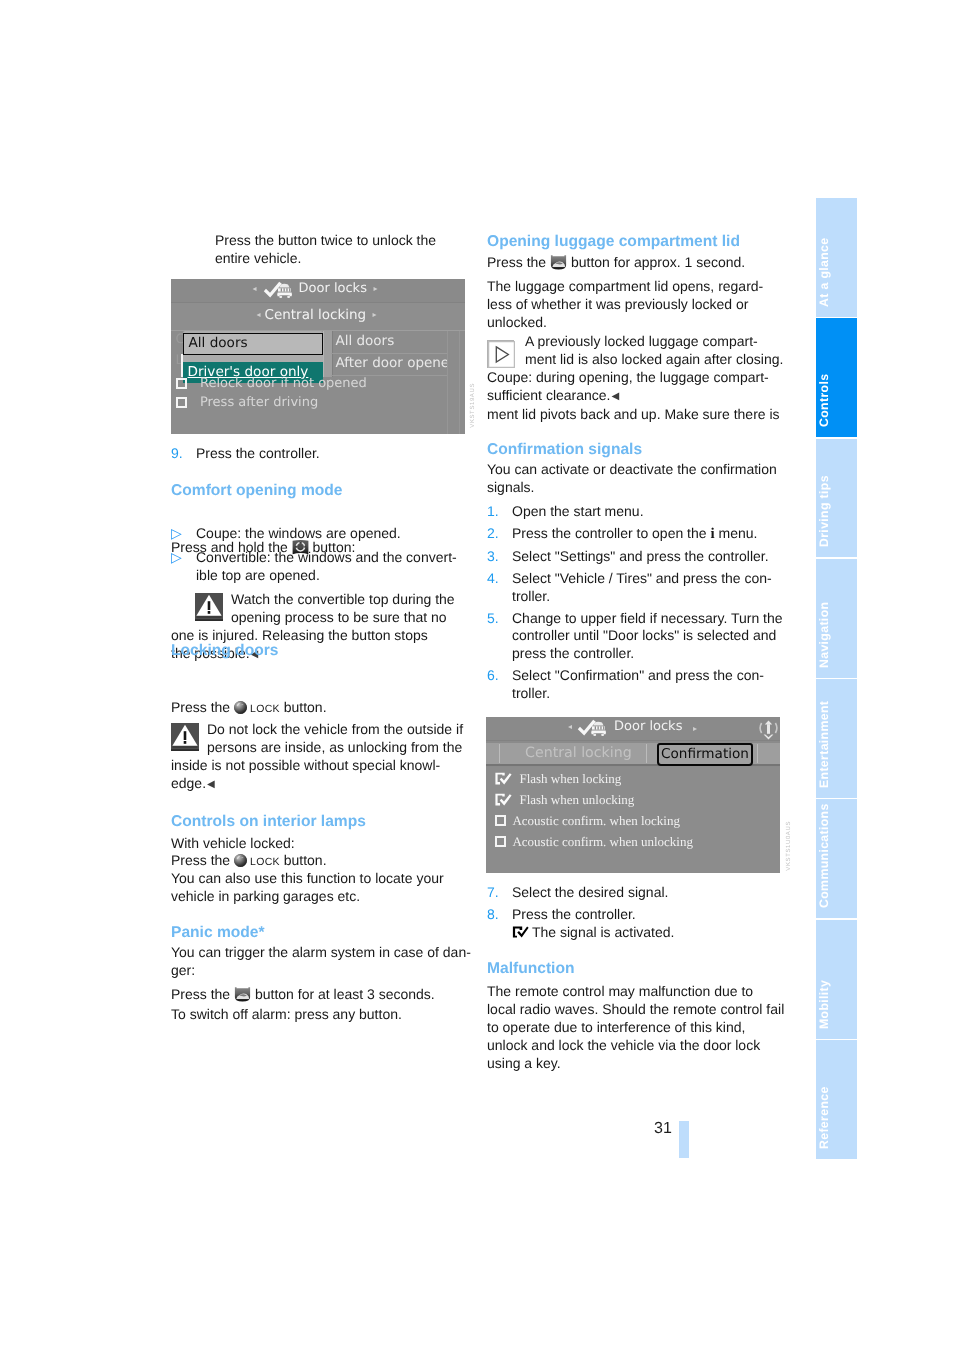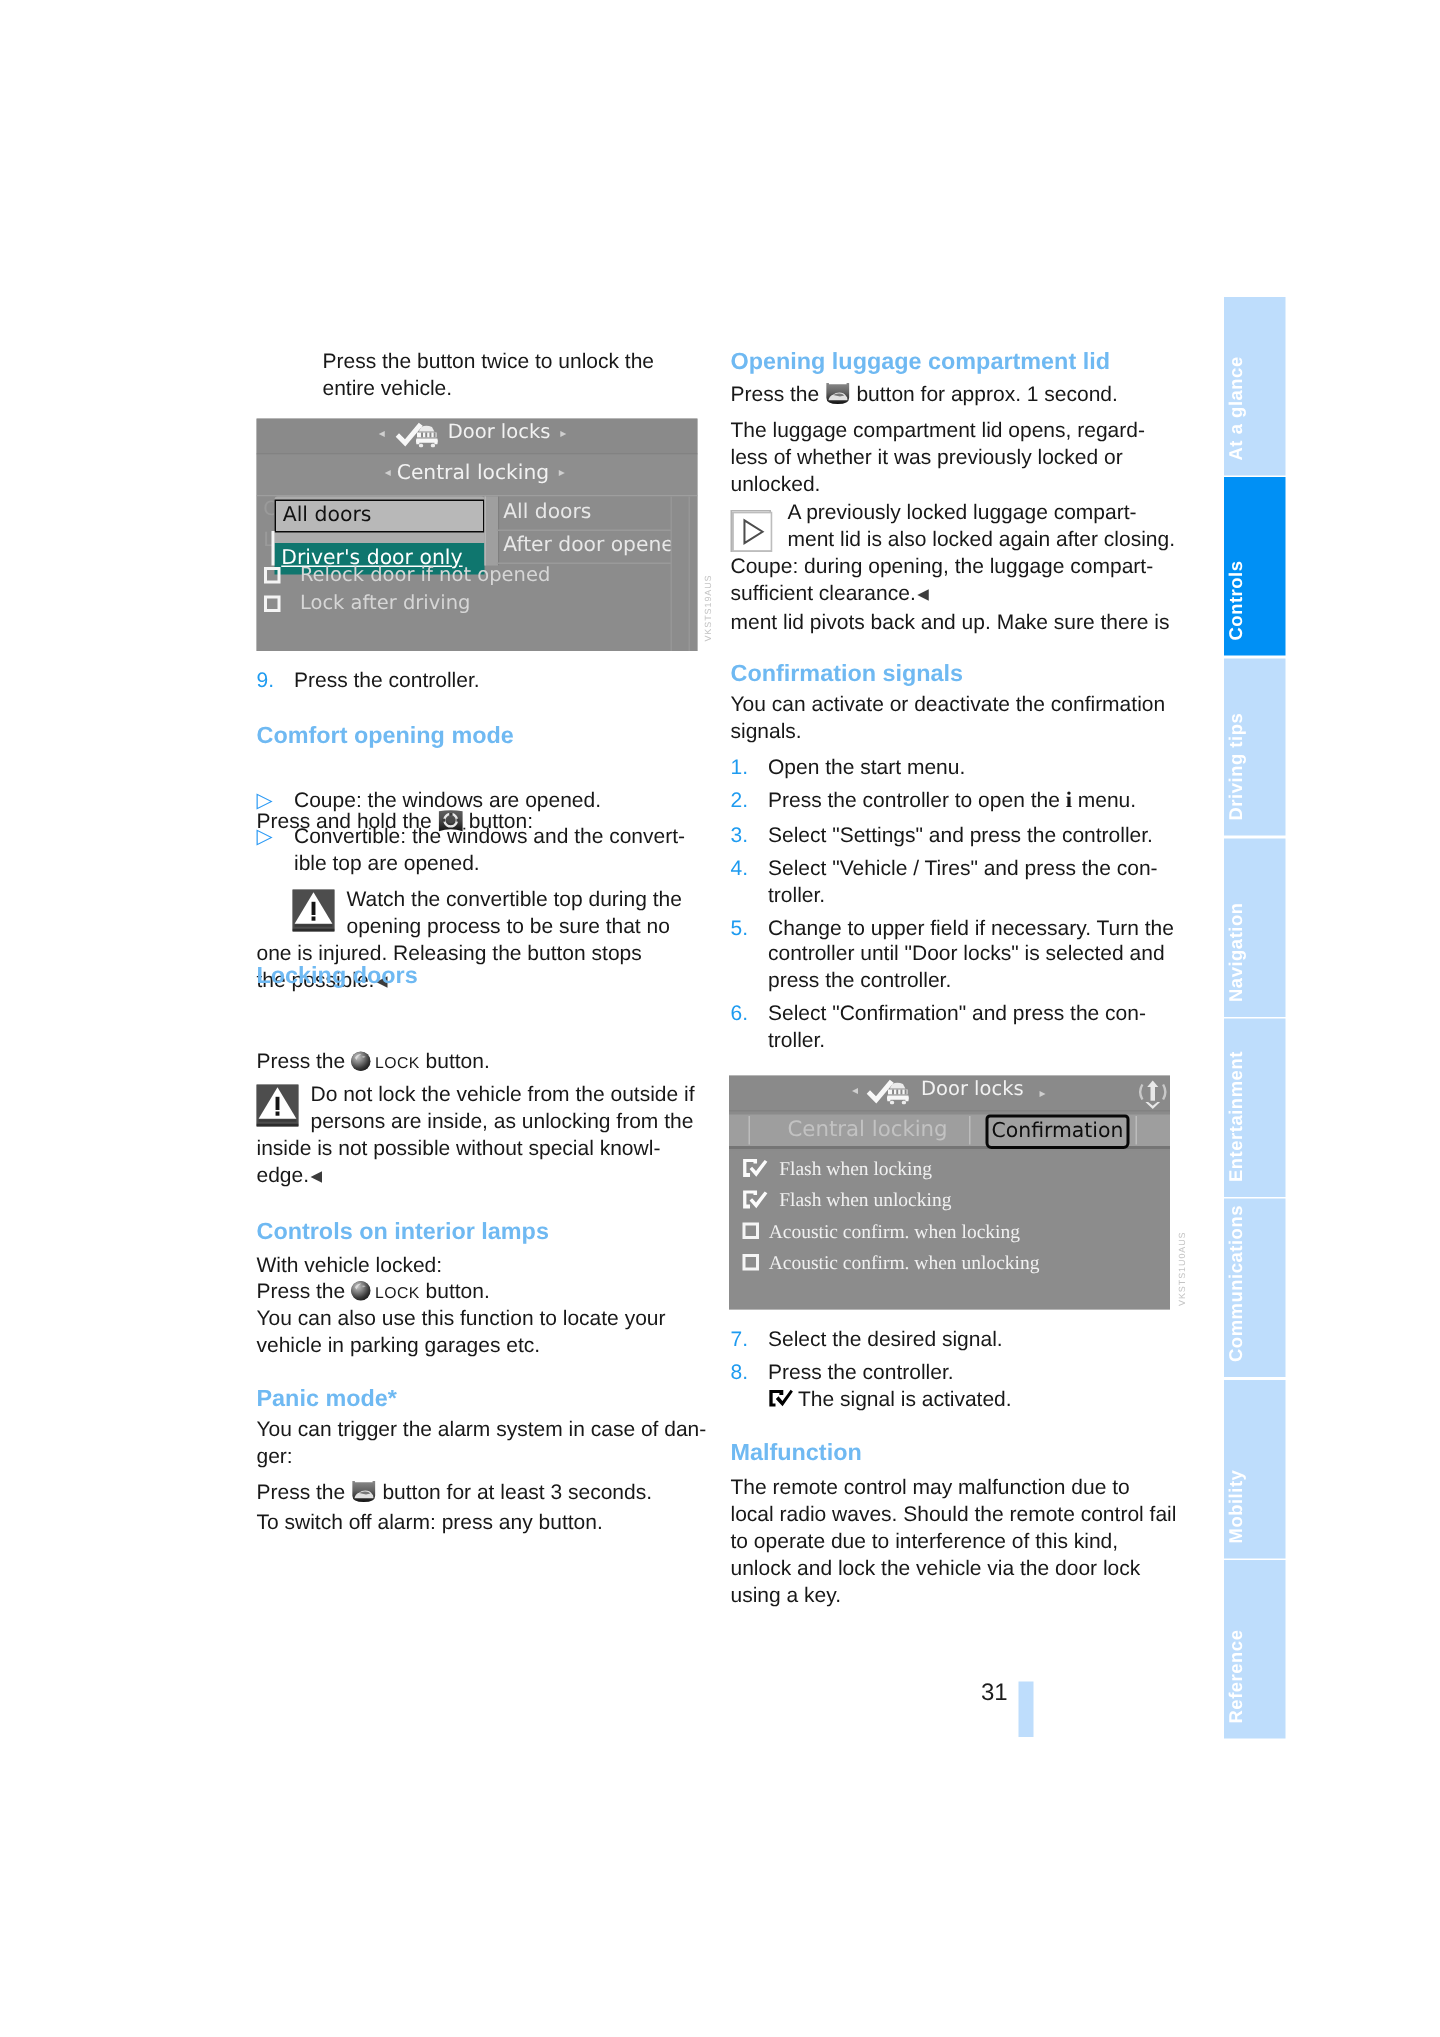--- a/index.html
+++ b/index.html
@@ -172,21 +172,21 @@
           <div class="rowline" style="top:44px;"></div>
         </div>
         <div class="vdiv" style="left:276px;"></div>
         <div class="vdiv" style="left:288px;"></div>
         <div class="cbrow" style="top:43.5px;">
           <span class="cbox"></span>
           <span class="cblbl">Relock door if not opened</span>
         </div>
         <div class="cbrow" style="top:62.5px;">
           <span class="cbox"></span>
-          <span class="cblbl">Lock after driving</span>
+          <span class="cblbl">Press after driving</span>
         </div>
       </div>
     </div>
     <div class="cap-v" style="left:299px;top:383px;">VKSTS19AUS</div>
 
     <div class="li" style="position:absolute;left:0px;top:445px;width:310px;">
       <span class="num">9.</span>
       <span>Press the controller.</span>
     </div>
 

